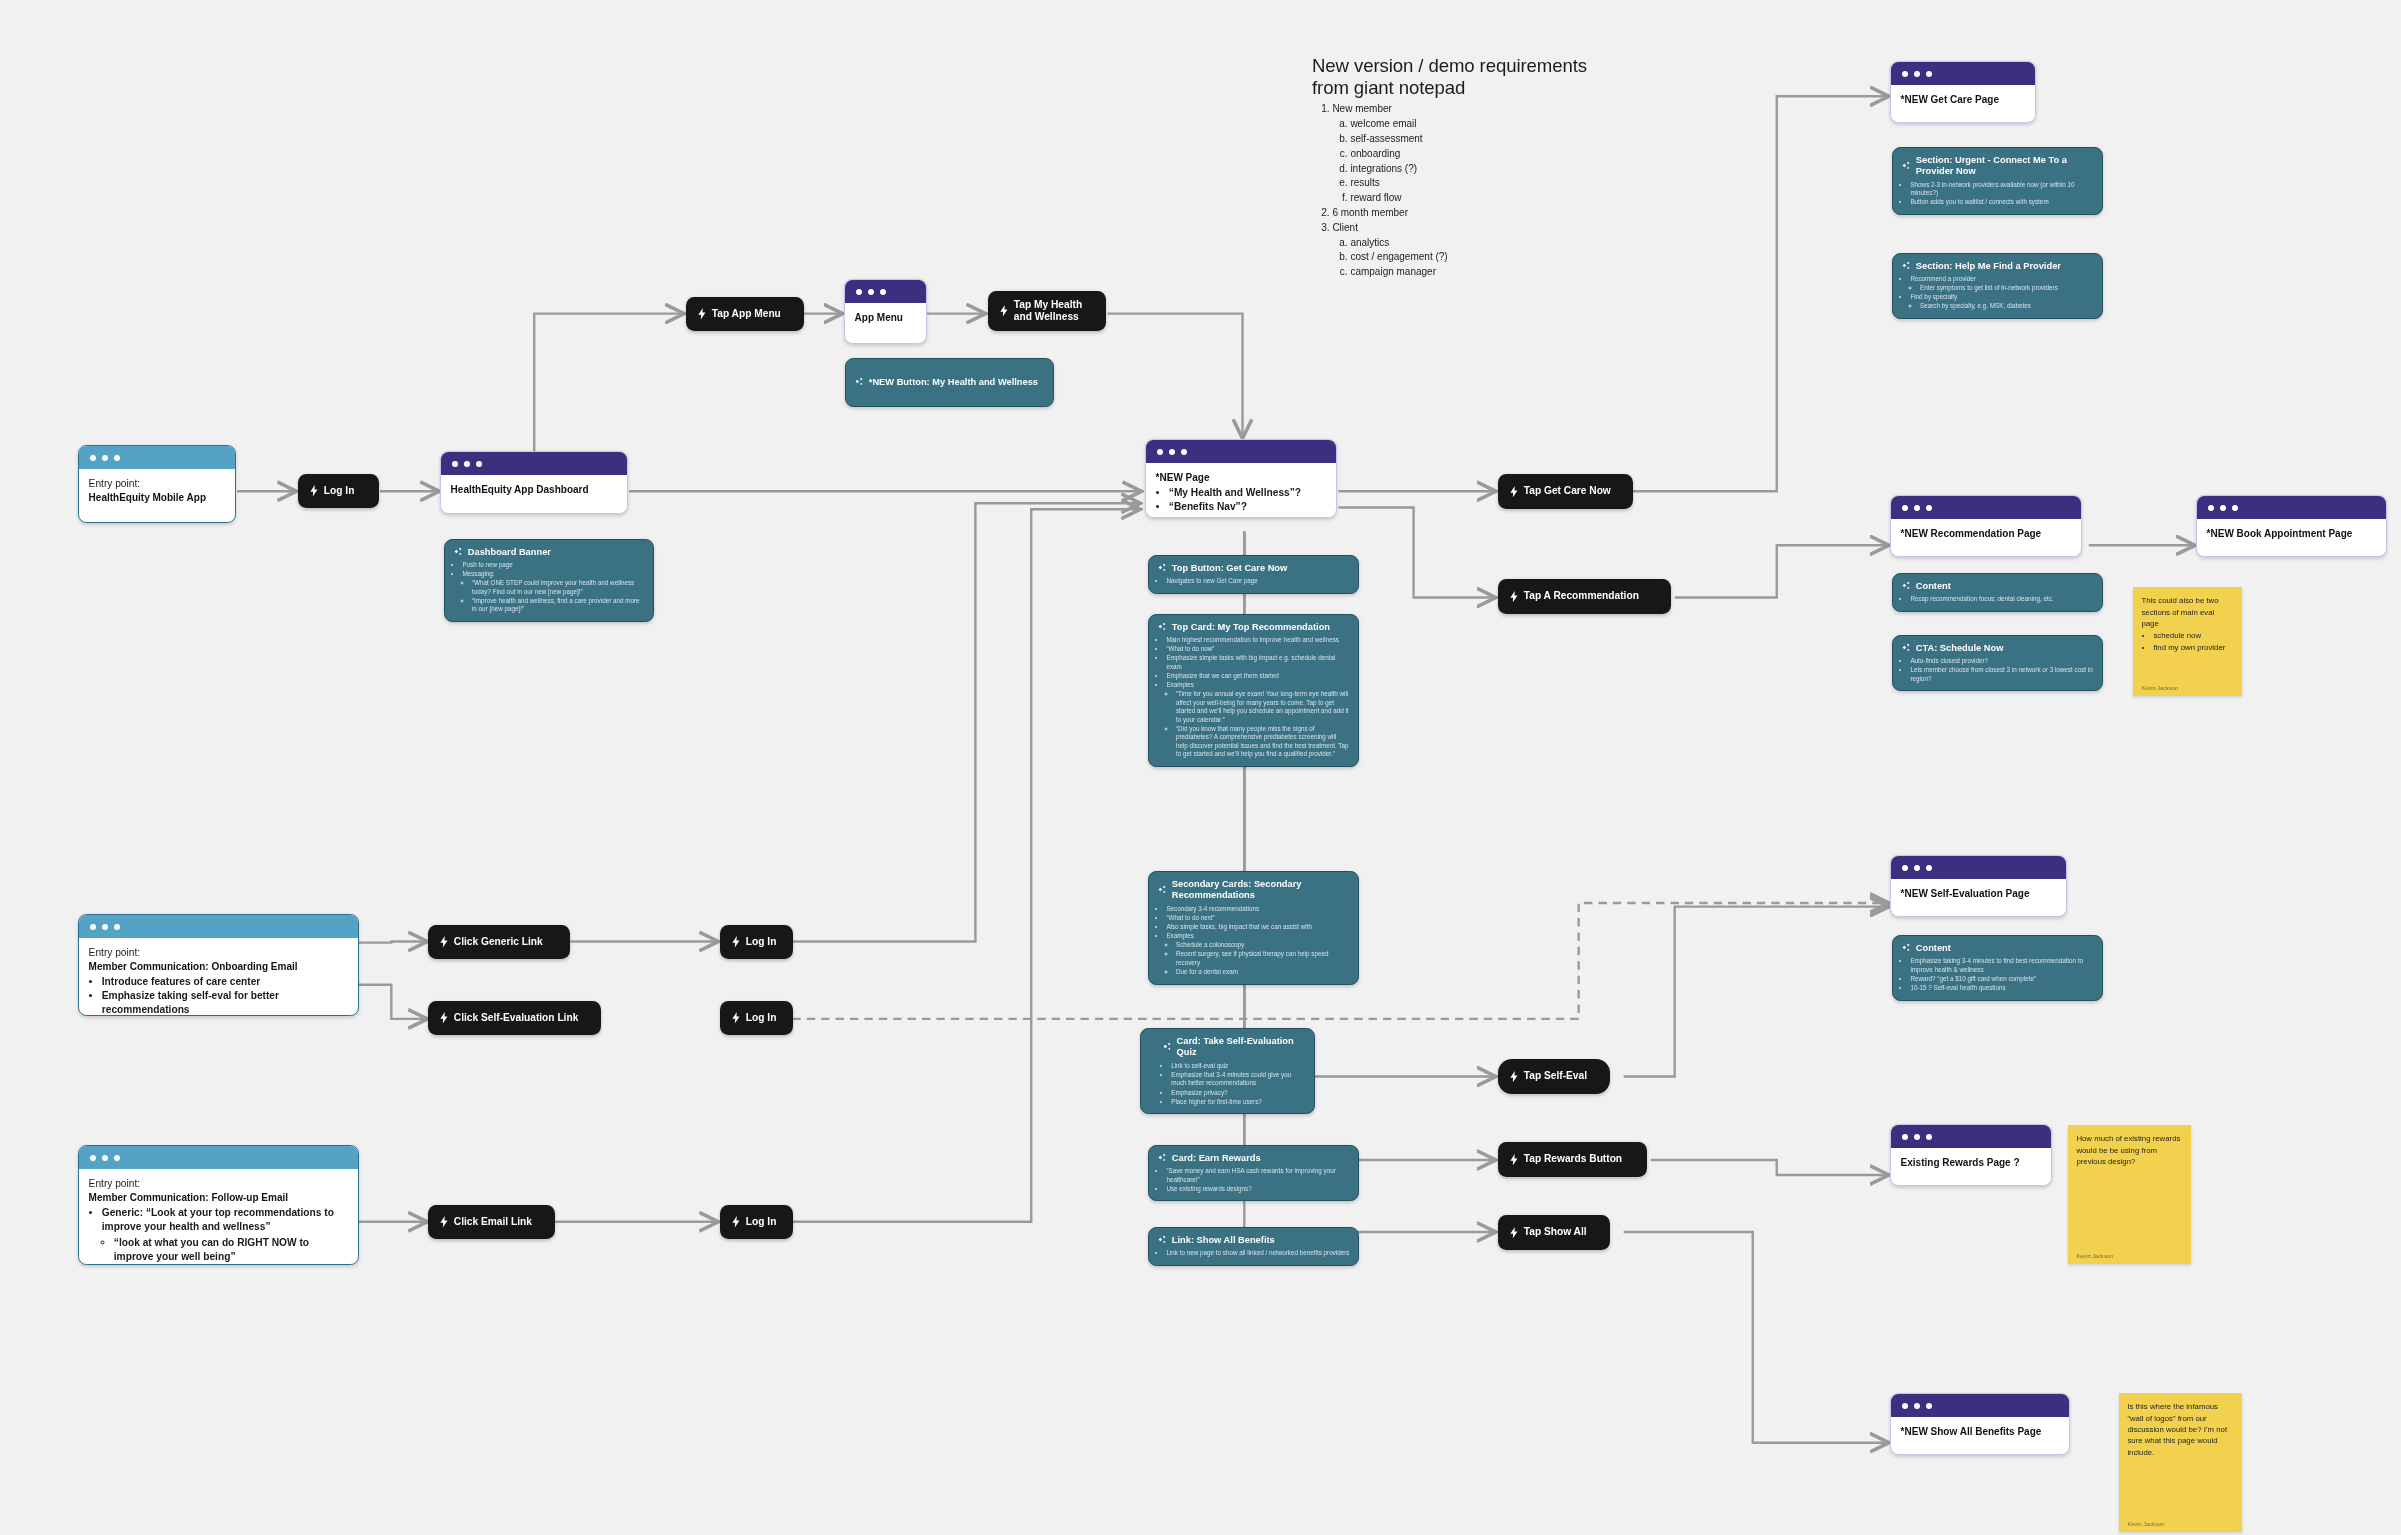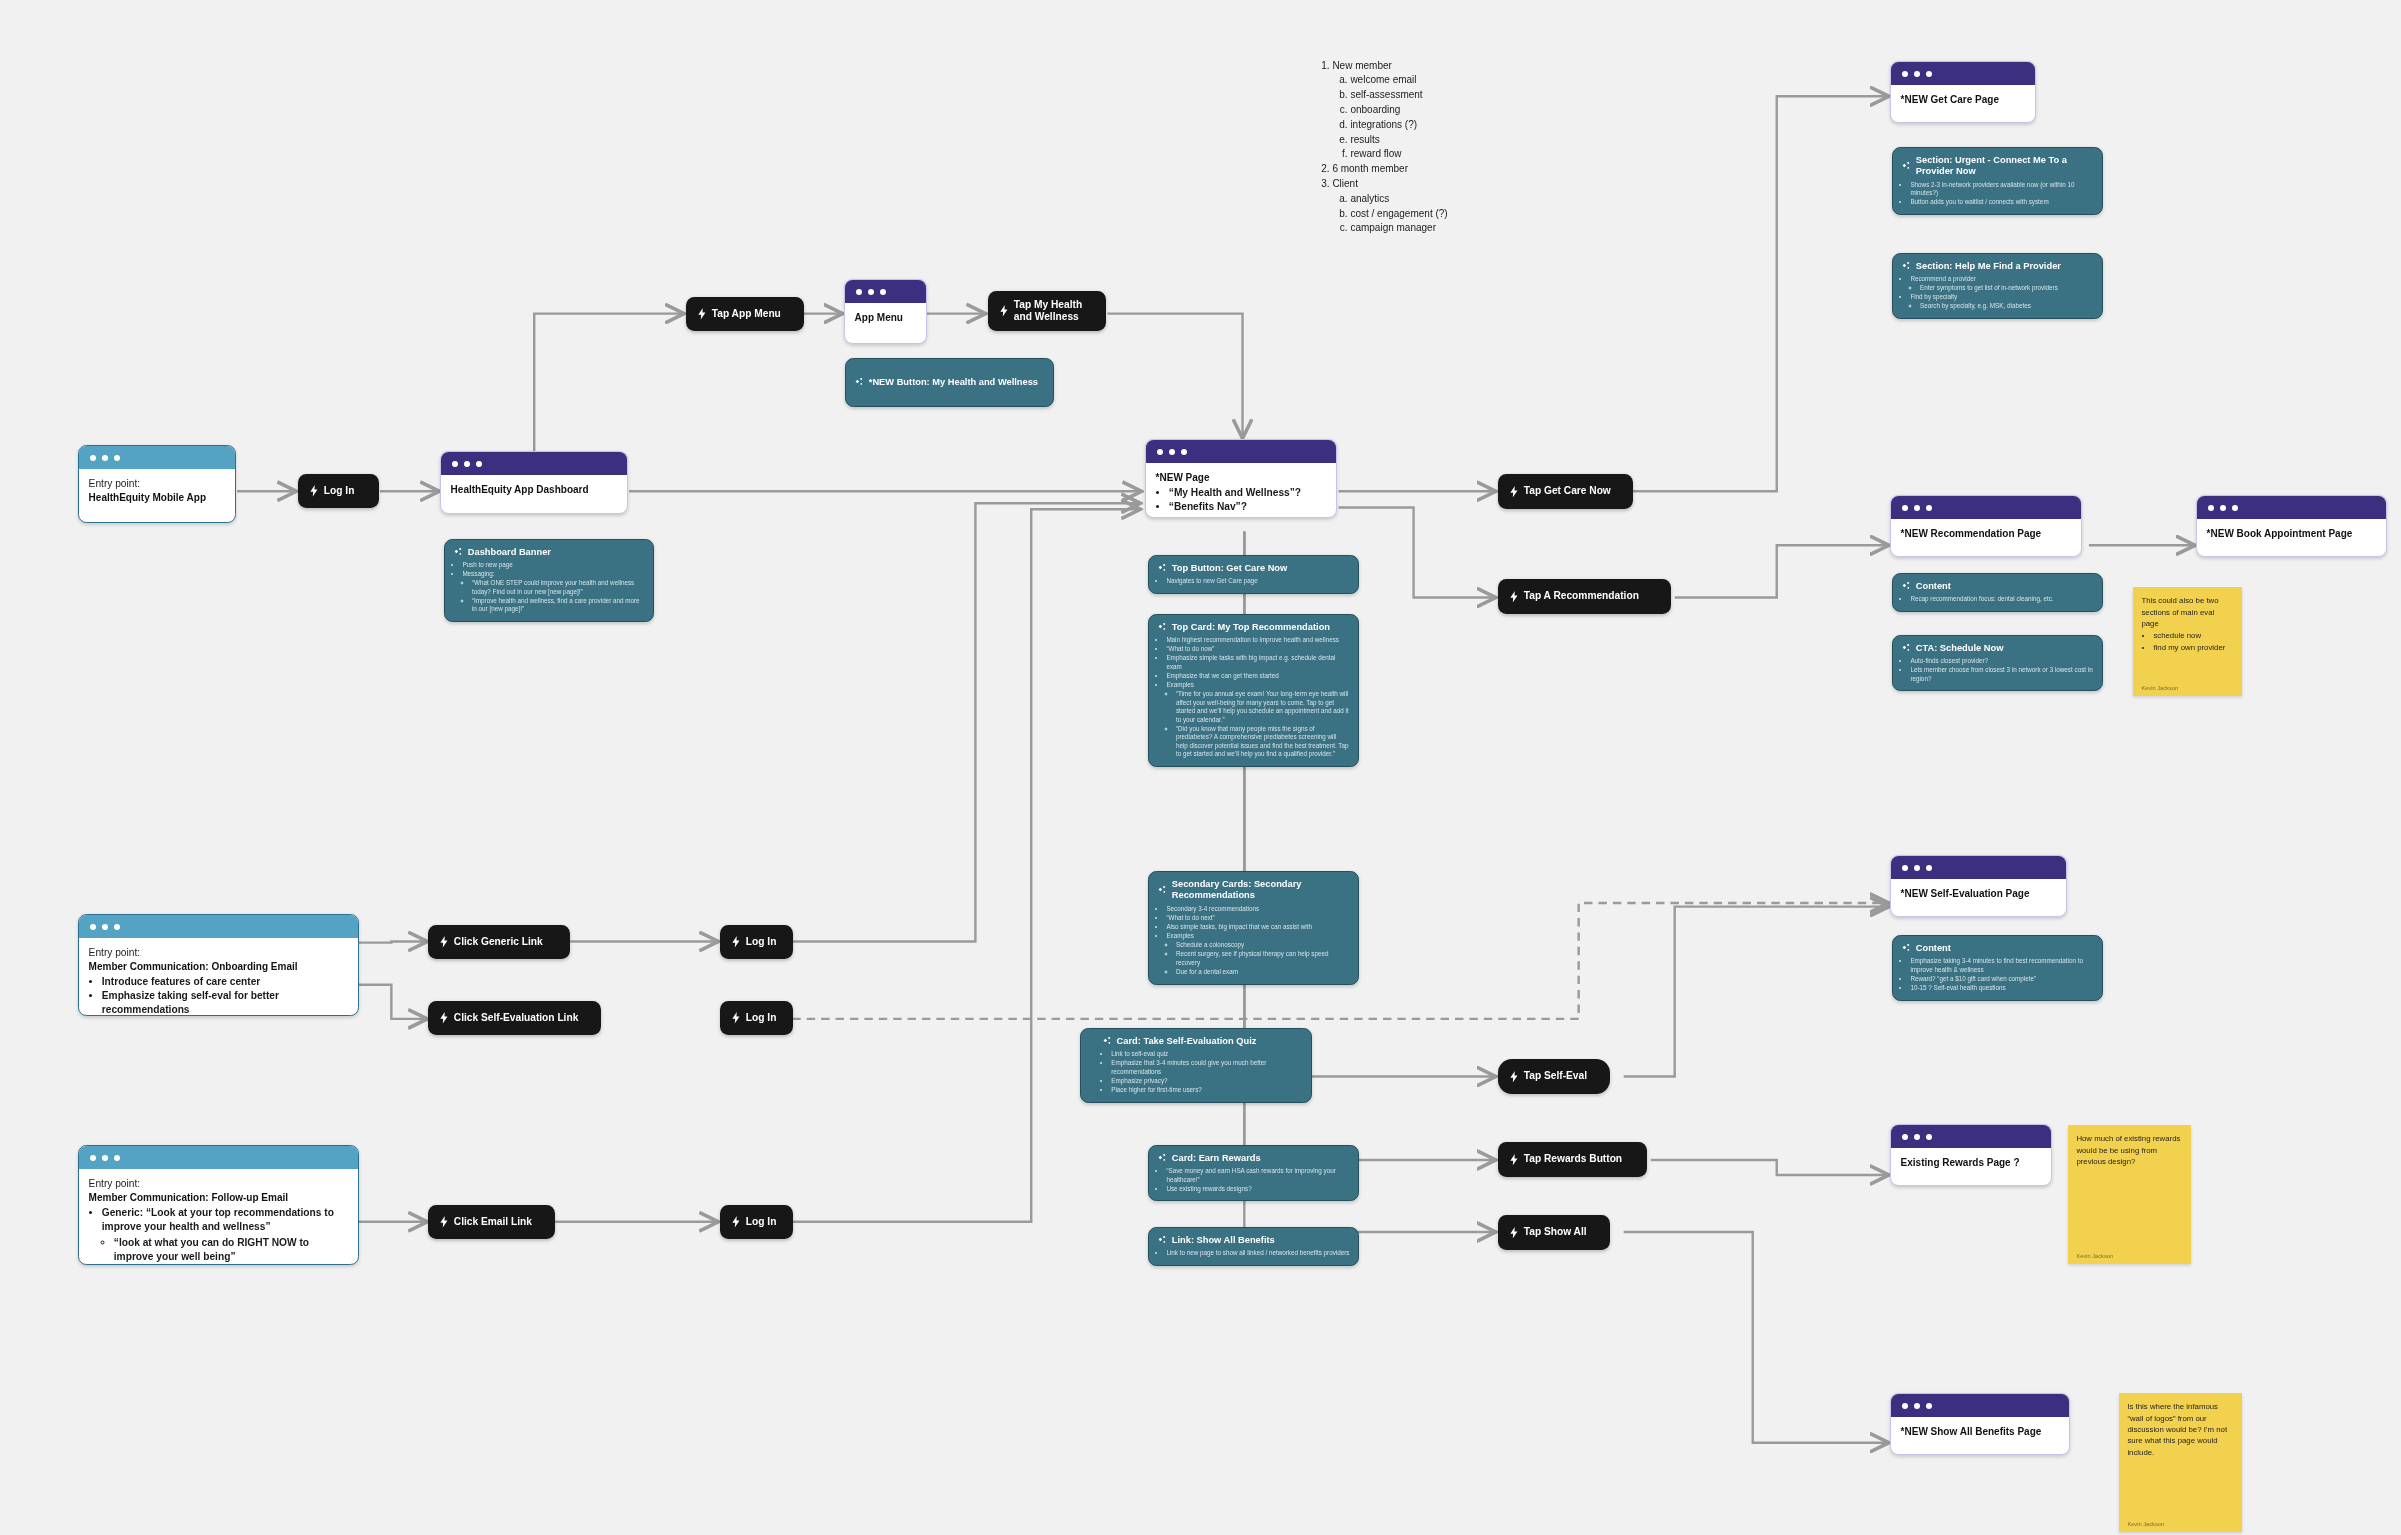--- a/index.html
+++ b/index.html
@@ -163,20 +163,24 @@
 
       <path d="M2073,885 L2073,2052 L2490,2052"></path>
     </g>
 
     <g fill="none" stroke="#9a9a9a" stroke-width="4" stroke-dasharray="14 10" marker-end="url(#ah)">
       <path d="M1320,1697 L2630,1697 L2630,1504 L3145,1504"></path>
     </g>
   </svg>
 
   <div class="notepad" style="left:1312px; top:55px; width:420px;">
+    <h1>
+      <span>New version / demo requirements</span><br>
+      <span>from giant notepad</span>
+    </h1>
     <ol>
       <li>
         <span>New member</span>
         <ol>
           <li>welcome email</li>
           <li>self-assessment</li>
           <li>onboarding</li>
           <li>integrations (?)</li>
           <li>results</li>
           <li>reward flow</li>
@@ -343,21 +347,21 @@
       <li>
         <span>Examples</span>
         <ul>
           <li>“Time for you annual eye exam! Your long-term eye health will affect your well-being for many years to come. Tap to get started and we’ll help you schedule an appointment and add it to your calendar.”</li>
           <li>“Did you know that many people miss the signs of prediabetes? A comprehensive prediabetes screening will help discover potential issues and find the best treatment. Tap to get started and we’ll help you find a qualified provider.”</li>
         </ul>
       </li>
     </ul>
   </div>
 
-  <div class="spec" style="left:1080px; top:1028px; width:232px;padding-left:20px;">
+  <div class="spec" style="left:1140px; top:1028px; width:175px;padding-left:20px;">
     <div class="spec-head">
       <svg class="diamond" viewBox="0 0 20 20">
           <path d="M5 9 L8.5 5.5 L12 9 L8.5 12.5 Z M13.5 4 L16 1.5 L18.5 4 L16 6.5 Z M14 13.5 L16.2 11.3 L18.4 13.5 L16.2 15.7 Z" fill="#fff"></path>
         </svg>
       <h4>Card: Take Self-Evaluation Quiz</h4>
     </div>
     <ul>
       <li>Link to self-eval quiz</li>
       <li>Emphasize that 3-4 minutes could give you much better recommendations</li>
       <li>Emphasize privacy?</li>

